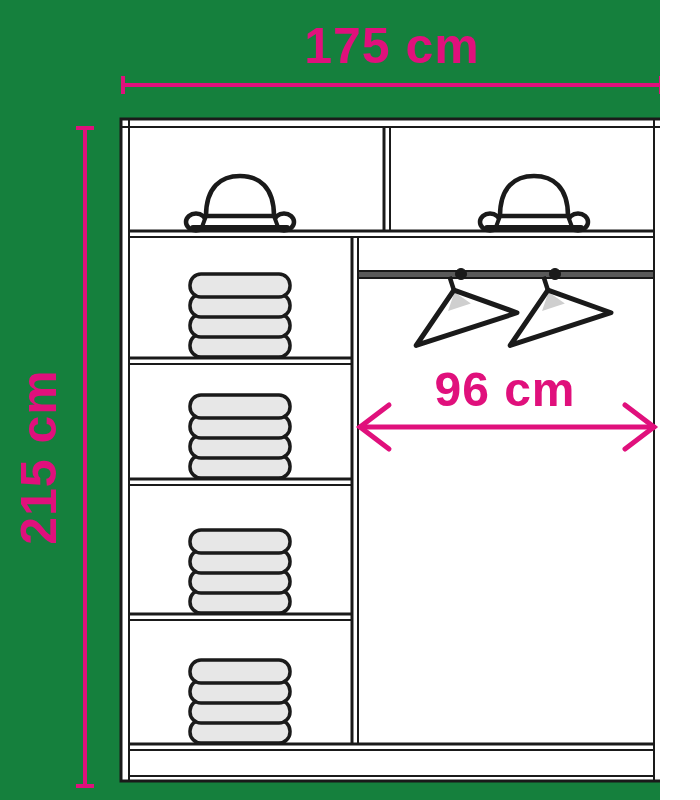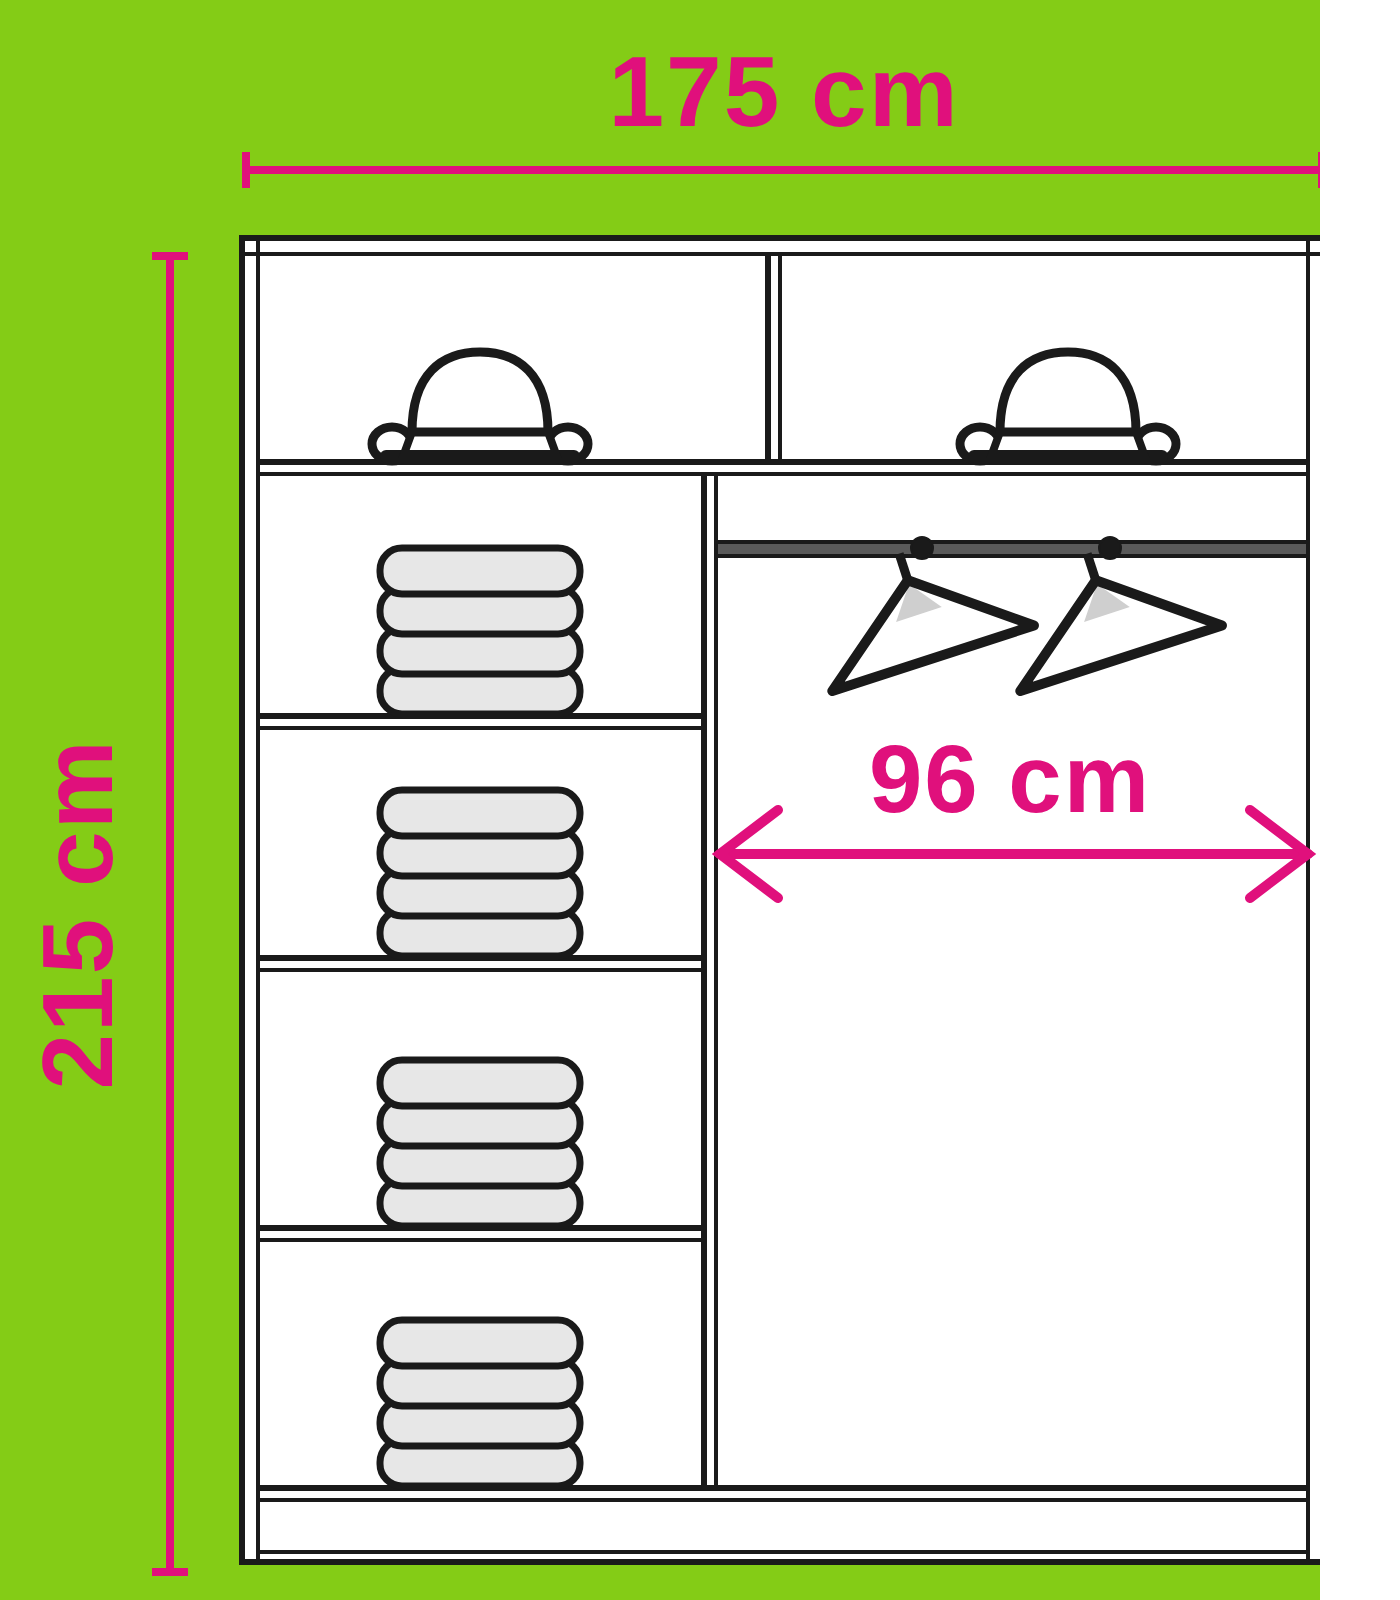--- a/index.html
+++ b/index.html
@@ -1,19 +1,19 @@
 <!DOCTYPE html>
 <html><head>
 <meta charset="utf-8">
 <style>
   html,body{margin:0;padding:0;background:#ffffff;}
   .stage{
     position:relative;
     width:660px;height:800px;
-    background:#84cc16;
+    background:#15803d;
     font-family:"Liberation Sans", sans-serif;
     overflow:hidden;
     text-decoration:underline;
   }
   svg{display:block;}
   text{
     font-family:"Liberation Sans", sans-serif;
     font-weight:bold;
     letter-spacing:1px;
   }

